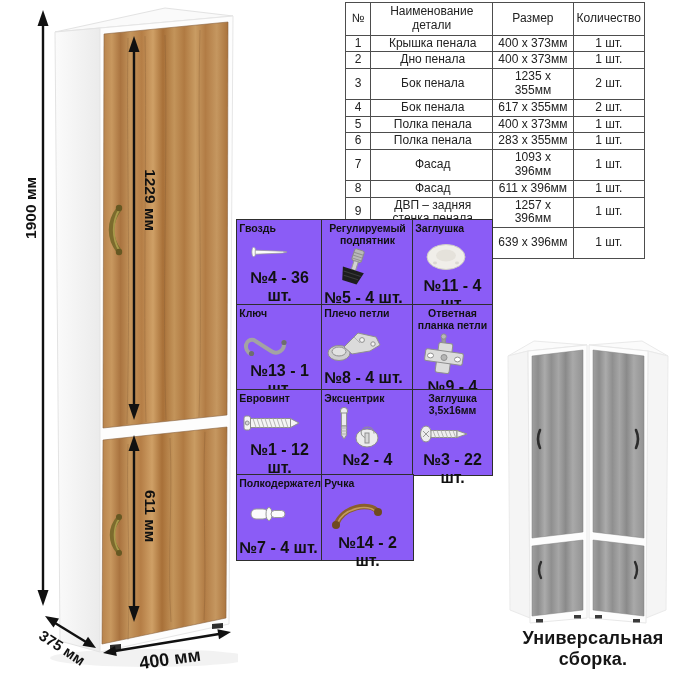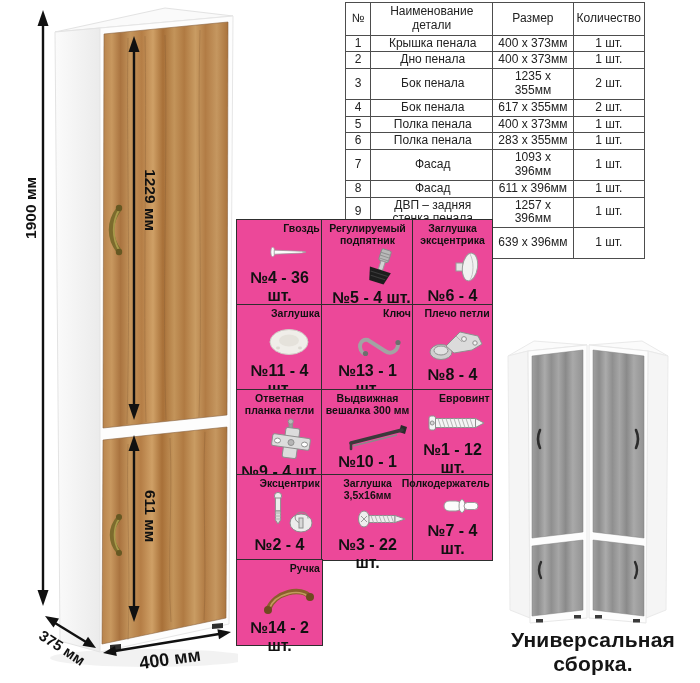--- a/index.html
+++ b/index.html
@@ -10,28 +10,28 @@
                font-size:12px;line-height:1.15;}
   .parts-table th,.parts-table td{border:1px solid #4d4d4d;padding:1px 3px;text-align:center;
                font-weight:normal;color:#222;}
   .parts-table th{padding:2px 3px;}
   .parts-table td.name{text-align:center;padding-left:5px;}
   .col-num{width:26px;}.col-name{width:128px;}.col-size{width:86px;}.col-qty{width:60px;}
   
   .hw-grid{position:absolute;left:237px;top:220px;width:255px;display:grid;
            grid-template-columns:85px 91px 79px;grid-auto-rows:85px;}
   .hw-cell{border:1.5px solid #2e2e2e;margin:-0.75px;display:flex;flex-direction:column;
-           align-items:flex-end;justify-content:space-between;padding:3px 2px;background:#ec4899;
+           align-items:flex-start;justify-content:space-between;padding:3px 2px;background:#8b5cf6;
            box-sizing:border-box;}
   .hw-title{font-weight:bold;font-size:10.5px;text-align:center;line-height:1.12;color:#111;}
   .hw-count{font-weight:bold;font-size:16px;text-align:center;color:#111;}
   .hw-icon{flex:1;display:flex;align-items:center;justify-content:center;}
   
   .caption{position:absolute;left:486px;top:628px;width:214px;text-align:center;
-           font-weight:bold;font-size:21px;color:#151515;letter-spacing:.2px;}
+           font-weight:bold;font-size:18px;color:#151515;letter-spacing:.2px;}
   .abs{position:absolute;}
 </style>
 </head>
 <body>
 
 <div class="sheet">
 
   <svg class="abs" style="left:0;top:0" width="238" height="683" viewBox="0 0 238 683">
     <defs>
       <linearGradient id="wood" x1="0" y1="0" x2="1" y2="0">
@@ -226,33 +226,20 @@
           <path d="M25,6 h10 M25,9 h10 M25,12 h10" stroke="#919191" fill="none"></path>
           <rect x="27.8" y="14" width="4.4" height="9" fill="#d2d2d2" stroke="#9a9a9a"></rect>
           <path d="M19,23 h22 l-3.5,13 h-15 z" fill="#1d1d1d"></path>
           <path d="M21,27 h18 M22.5,31 h15" stroke="#3c3c3c" fill="none"></path>
             </g>
           </svg>
       </div>
       <div class="hw-count">№5 - 4 шт.</div>
     </div>
 
-    <div class="hw-cell">
-      <div class="hw-title">Заглушка эксцентрика</div>
-      <div class="hw-icon">
-        <svg width="50" height="40" viewBox="0 0 50 40">
-            <g fill="#f1f1f1" stroke="#9a9a9a">
-          <rect x="16" y="16" width="7" height="8" fill="#e3e3e3"></rect>
-          <ellipse cx="30" cy="20" rx="7.5" ry="14" transform="rotate(8 30 20)"></ellipse>
-          <path d="M30,7 C34,14 34,27 30,33" fill="none" stroke="#c3c3c3"></path>
-            </g>
-          </svg>
-      </div>
-      <div class="hw-count">№6 - 4 шт.</div>
-    </div>
 
     <div class="hw-cell">
       <div class="hw-title">Заглушка</div>
       <div class="hw-icon">
         <svg width="62" height="42" viewBox="0 0 62 42">
           <ellipse cx="31" cy="22" rx="19" ry="12.5" fill="#f0eee9" stroke="#cfcdc6"></ellipse>
           <ellipse cx="31" cy="20.5" rx="10" ry="6" fill="#e5e2db"></ellipse>
           <ellipse cx="20" cy="28" rx="2" ry="1.4" fill="#dcd9d2"></ellipse>
           <ellipse cx="42" cy="28" rx="2" ry="1.4" fill="#dcd9d2"></ellipse>
           </svg>
@@ -301,32 +288,20 @@
           <rect x="10" y="19" width="38" height="12" rx="2" transform="rotate(8 29 25)"></rect>
           <ellipse cx="15.5" cy="23.5" rx="3" ry="2.4" fill="#fff"></ellipse>
           <ellipse cx="42.5" cy="27.5" rx="3" ry="2.4" fill="#fff"></ellipse>
           <circle cx="29" cy="25.5" r="3" fill="#b5b5b5"></circle>
             </g>
           </svg>
       </div>
       <div class="hw-count">№9 - 4 шт.</div>
     </div>
 
-    <div class="hw-cell">
-      <div class="hw-title">Выдвижная вешалка 300 мм</div>
-      <div class="hw-icon">
-        <svg width="66" height="36" viewBox="0 0 66 36">
-          <path d="M56,8 l6,2 -2,7 -6,-2 z" fill="#2b2b2b"></path>
-          <path d="M6,26 L57,13" stroke="#3a3a3a" stroke-width="3.6" stroke-linecap="round" fill="none"></path>
-          <path d="M8,29 L52,18" stroke="#8a8a8a" stroke-width="1.6" fill="none"></path>
-          <path d="M6,26 l0,6" stroke="#3a3a3a" stroke-width="2.6" stroke-linecap="round" fill="none"></path>
-          </svg>
-      </div>
-      <div class="hw-count">№10 - 1 шт.</div>
-    </div>
 
     <div class="hw-cell">
       <div class="hw-title">Евровинт</div>
       <div class="hw-icon">
         <svg width="66" height="36" viewBox="0 0 66 36">
             <g stroke="#8f8f8f" fill="#f5f5f5">
           <rect x="5" y="11" width="6.5" height="14" rx="2"></rect>
           <circle cx="8.2" cy="18" r="2" fill="#d8d8d8"></circle>
           <rect x="11.5" y="13.5" width="40" height="9"></rect>
           <path d="M14,13.5 l3,9 M18,13.5 l3,9 M22,13.5 l3,9 M26,13.5 l3,9 M30,13.5 l3,9 M34,13.5 l3,9 M38,13.5 l3,9 M42,13.5 l3,9 M46,13.5 l3,9" fill="none" stroke="#b5b5b5"></path>

